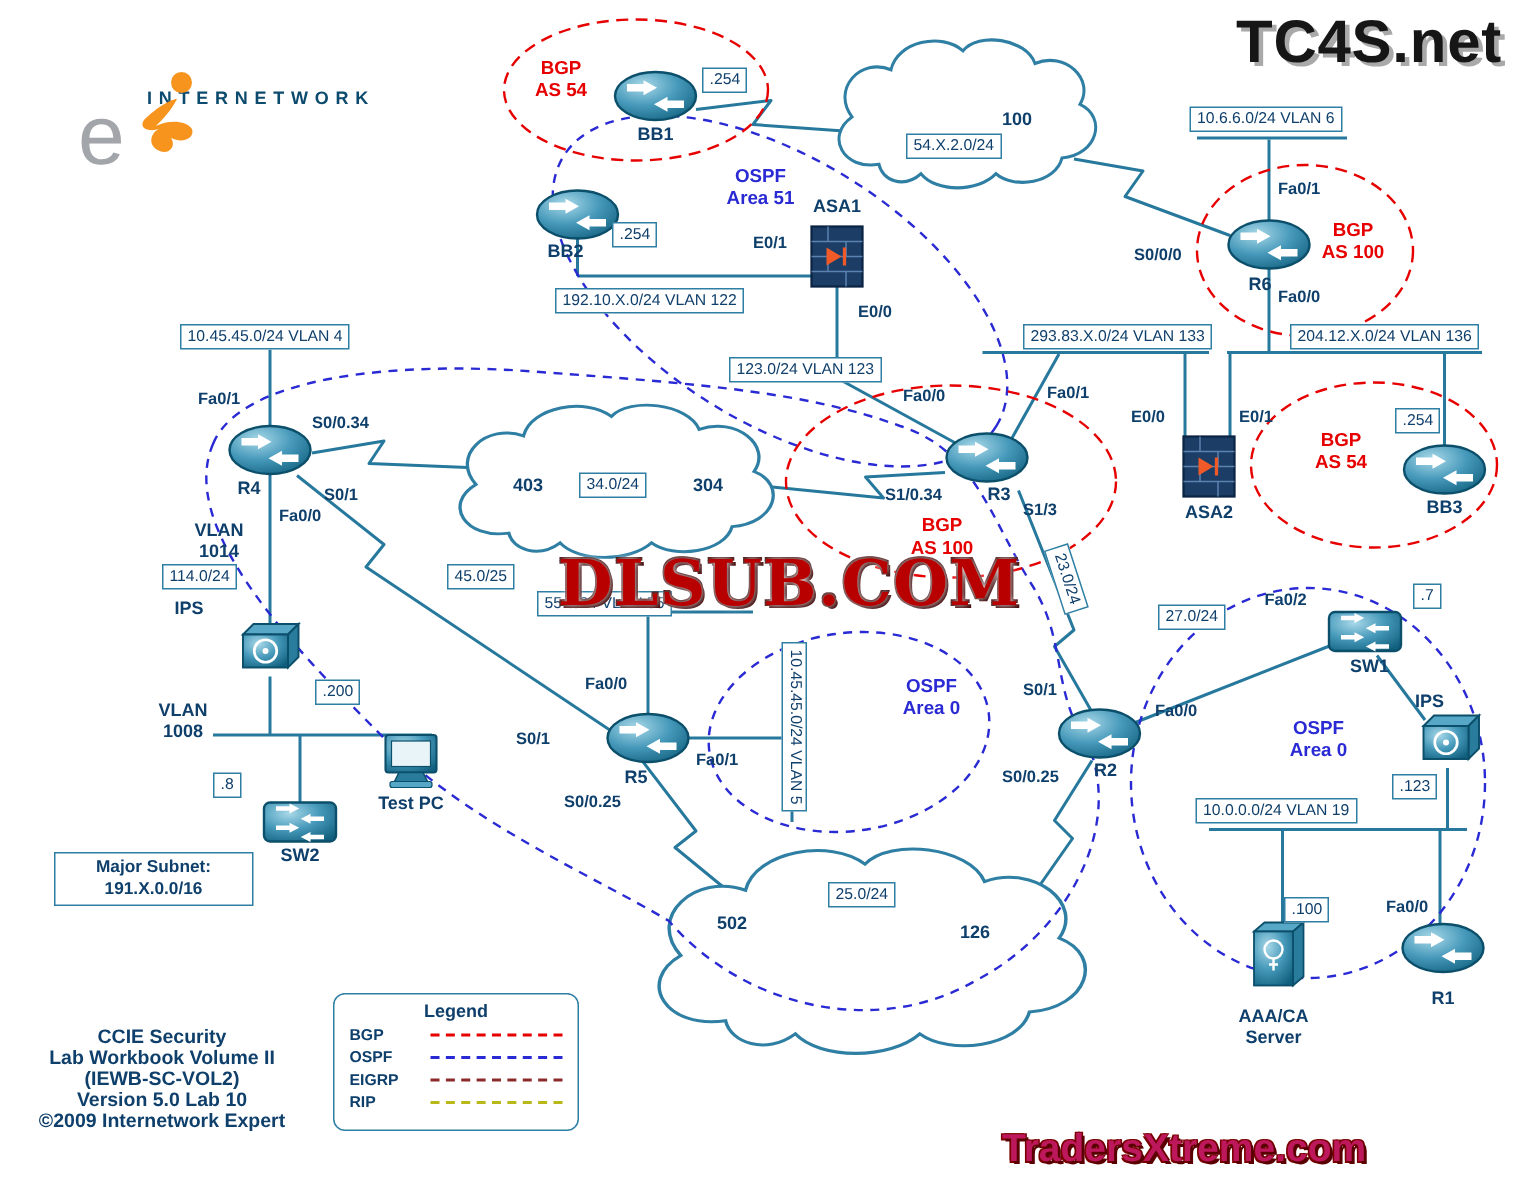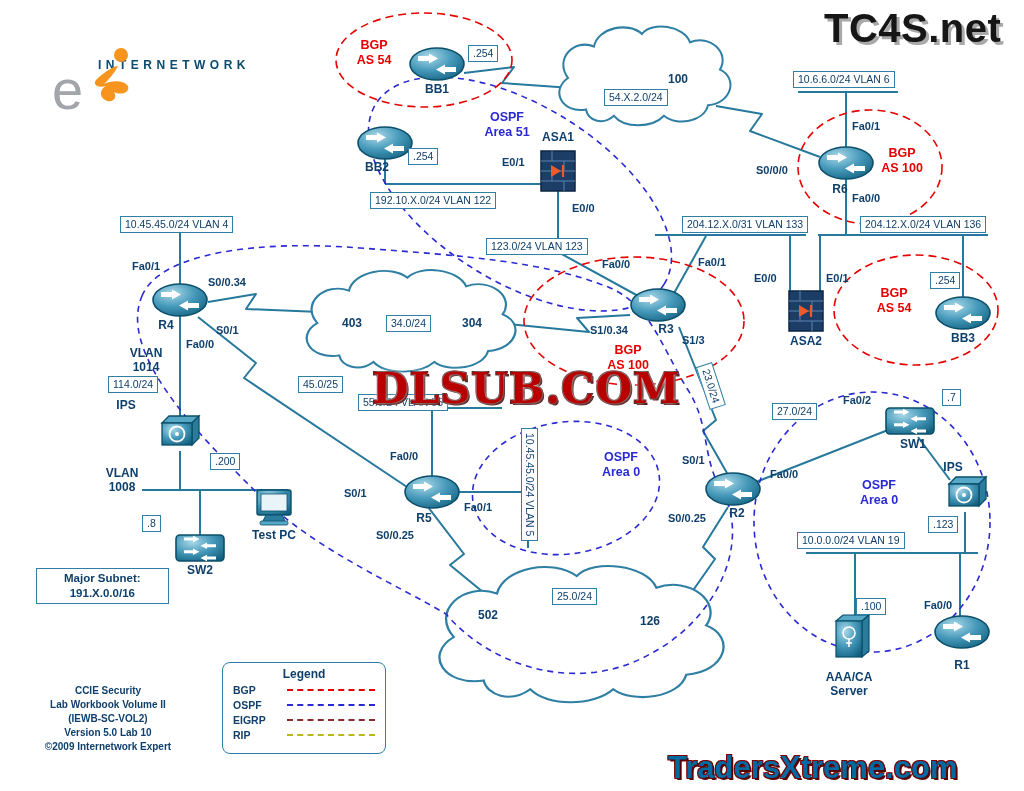--- a/index.html
+++ b/index.html
@@ -13,26 +13,26 @@
   .plain{position:absolute;color:#0f3f6b;font-weight:bold;font-size:12px;white-space:pre-line;z-index:3;line-height:14px;}
   .area{position:absolute;font-weight:bold;font-size:12.5px;line-height:15px;text-align:center;white-space:pre-line;transform:translateX(-50%);z-index:3;}
   .red{color:#e60000;}
   .blue{color:#2a2ad4;}
   .major{position:absolute;left:36px;top:568px;background:#fff;border:1.5px solid #2e7fa3;color:#0f3f6b;font-weight:bold;font-size:11.5px;line-height:15px;text-align:center;padding:2px 27px;z-index:3;}
   .legend{position:absolute;left:222px;top:662px;width:162px;height:90px;background:#fff;border:1.5px solid #2e7fa3;border-radius:8px;z-index:3;}
   .legend .ttl{text-align:center;color:#0f3f6b;font-weight:bold;font-size:12px;margin-top:4px;}
   .lg-row{display:flex;align-items:center;justify-content:space-between;padding:0 10px;margin-top:3px;}
   .lg-label{color:#0f3f6b;font-weight:bold;font-size:10.5px;}
   .lg-dash{width:88px;border-top:2px dashed #888;height:0;}
-  .footer{position:absolute;left:14px;top:684px;width:188px;text-align:center;color:#0f3f6b;font-weight:bold;font-size:10px;line-height:14px;z-index:3;}
+  .footer{position:absolute;left:14px;top:684px;width:188px;text-align:center;color:#0f3f6b;font-weight:bold;font-size:13px;line-height:14px;z-index:3;}
   .wm{position:absolute;z-index:5;font-weight:bold;white-space:nowrap;}
   #wm-tc4s{left:824px;top:6px;font-size:40px;color:#161616;text-shadow:3px 3px 0 #a9a9a9;letter-spacing:0.5px;text-align:right;}
   #wm-dlsub{left:372px;top:364px;font-family:"DejaVu Serif","Liberation Serif",serif;font-size:42px;color:#b80000;
     text-shadow:0 0 5px #ffffff,2px 2px 0 #3a0000,-1px -1px 0 #3a0000,1px -1px 0 #3a0000,-1px 1px 0 #3a0000;letter-spacing:1px;}
-  #wm-traders{left:668px;top:750px;font-size:31px;color:#0369a1;
+  #wm-traders{left:668px;top:750px;font-size:26px;color:#be185d;
     text-shadow:2px 2px 0 #5a0000,-1px -1px 0 #7a0000,1px -1px 0 #7a0000,-1px 1px 0 #7a0000;}
   
   .logo-top{position:absolute;left:98px;top:58px;color:#0c4a6e;font-size:12px;font-weight:bold;letter-spacing:4.5px;z-index:4;}
   .logo-big{position:absolute;top:62px;color:#a2a5a9;font-size:56px;font-weight:normal;z-index:3;line-height:56px;}
   #logo-e{left:52px;}
   #logo-pert{left:134px;}
   .logo-fig{position:absolute;left:88px;top:46px;z-index:4;}
 </style>
 </head>
 <body>
@@ -204,21 +204,21 @@
   <div class="plain" style="left:462px;top:316px">304</div>
   <div class="plain" style="left:478px;top:608px">502</div>
   <div class="plain" style="left:640px;top:614px">126</div>
 
   <div class="box" style="left:468px;top:45px">.254</div>
   <div class="box" style="left:604px;top:89px">54.X.2.0/24</div>
   <div class="box" style="left:793px;top:71px">10.6.6.0/24 VLAN 6</div>
   <div class="box" style="left:408px;top:148px">.254</div>
   <div class="box" style="left:370px;top:192px">192.10.X.0/24 VLAN 122</div>
   <div class="box" style="left:486px;top:238px">123.0/24 VLAN 123</div>
-  <div class="box" style="left:682px;top:216px">204.12.X.0/31 VLAN 133</div>
+  <div class="box" style="left:682px;top:216px">293.83.X.0/24 VLAN 133</div>
   <div class="box" style="left:860px;top:216px">204.12.X.0/24 VLAN 136</div>
   <div class="box" style="left:930px;top:272px">.254</div>
   <div class="box" style="left:120px;top:216px">10.45.45.0/24 VLAN 4</div>
   <div class="box" style="left:386px;top:315px">34.0/24</div>
   <div class="box" style="left:108px;top:376px">114.0/24</div>
   <div class="box" style="left:298px;top:376px">45.0/25</div>
   <div class="box" style="left:210px;top:453px">.200</div>
   <div class="box" style="left:142px;top:515px">.8</div>
   <div class="box" style="left:358px;top:394px">55.0/24 VLAN 55</div>
   <div class="box vbox" style="left:521px;top:428px">10.45.45.0/24 VLAN 5</div>

